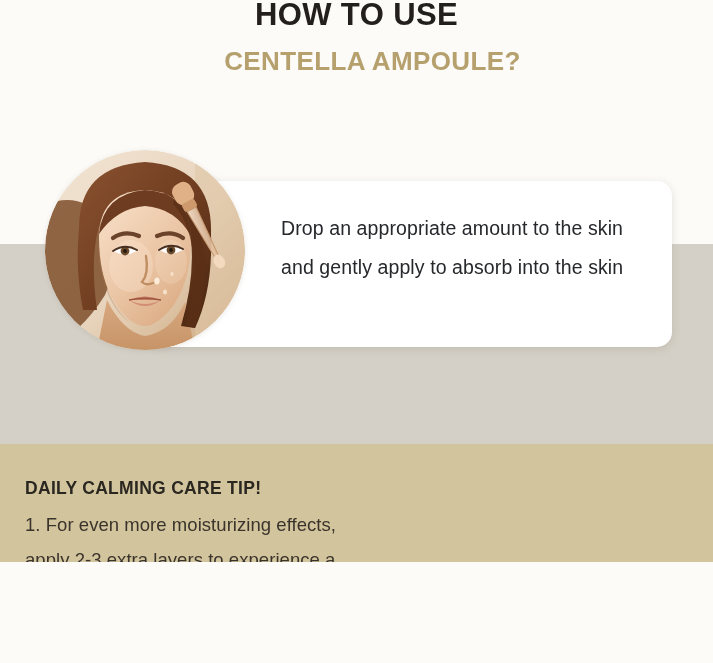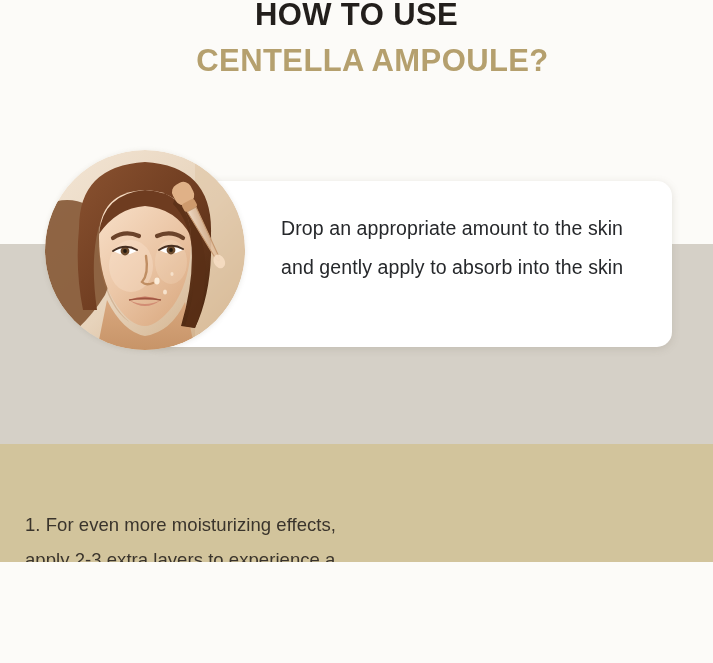--- a/index.html
+++ b/index.html
@@ -37,21 +37,21 @@
   }
   .heading-line1 {
     font-size:31px;
     font-weight:bold;
     letter-spacing:0.4px;
     color:#231F1C;
     line-height:38px;
     white-space:nowrap;
   }
   .heading-line2 {
-    font-size:31px;
+    font-size:26px;
     font-weight:bold;
     letter-spacing:0.4px;
     color:#B5A06E;
     line-height:38px;
     margin-top:8px;
     white-space:nowrap;
     margin-left:32px;
   }
 
   
@@ -217,16 +217,17 @@
         </g>
 
         <ellipse cx="112" cy="131" rx="2.6" ry="3.4" fill="#FFF4E4" opacity="0.85"></ellipse>
         <ellipse cx="120" cy="142" rx="2.0" ry="2.6" fill="#FFF4E4" opacity="0.7"></ellipse>
         <ellipse cx="127" cy="124" rx="1.6" ry="2.1" fill="#FFF4E4" opacity="0.6"></ellipse>
       </g>
     </svg>
   </div>
 
   <div class="tip-section">
+    <div class="tip-title">DAILY CALMING CARE TIP!</div>
     <div class="tip-col tip-col-left">1. For even more moisturizing effects, apply 2-3 extra layers to experience a deeper moisturizing sensation</div>
   </div>
 
 </div>
 
 </body></html>

